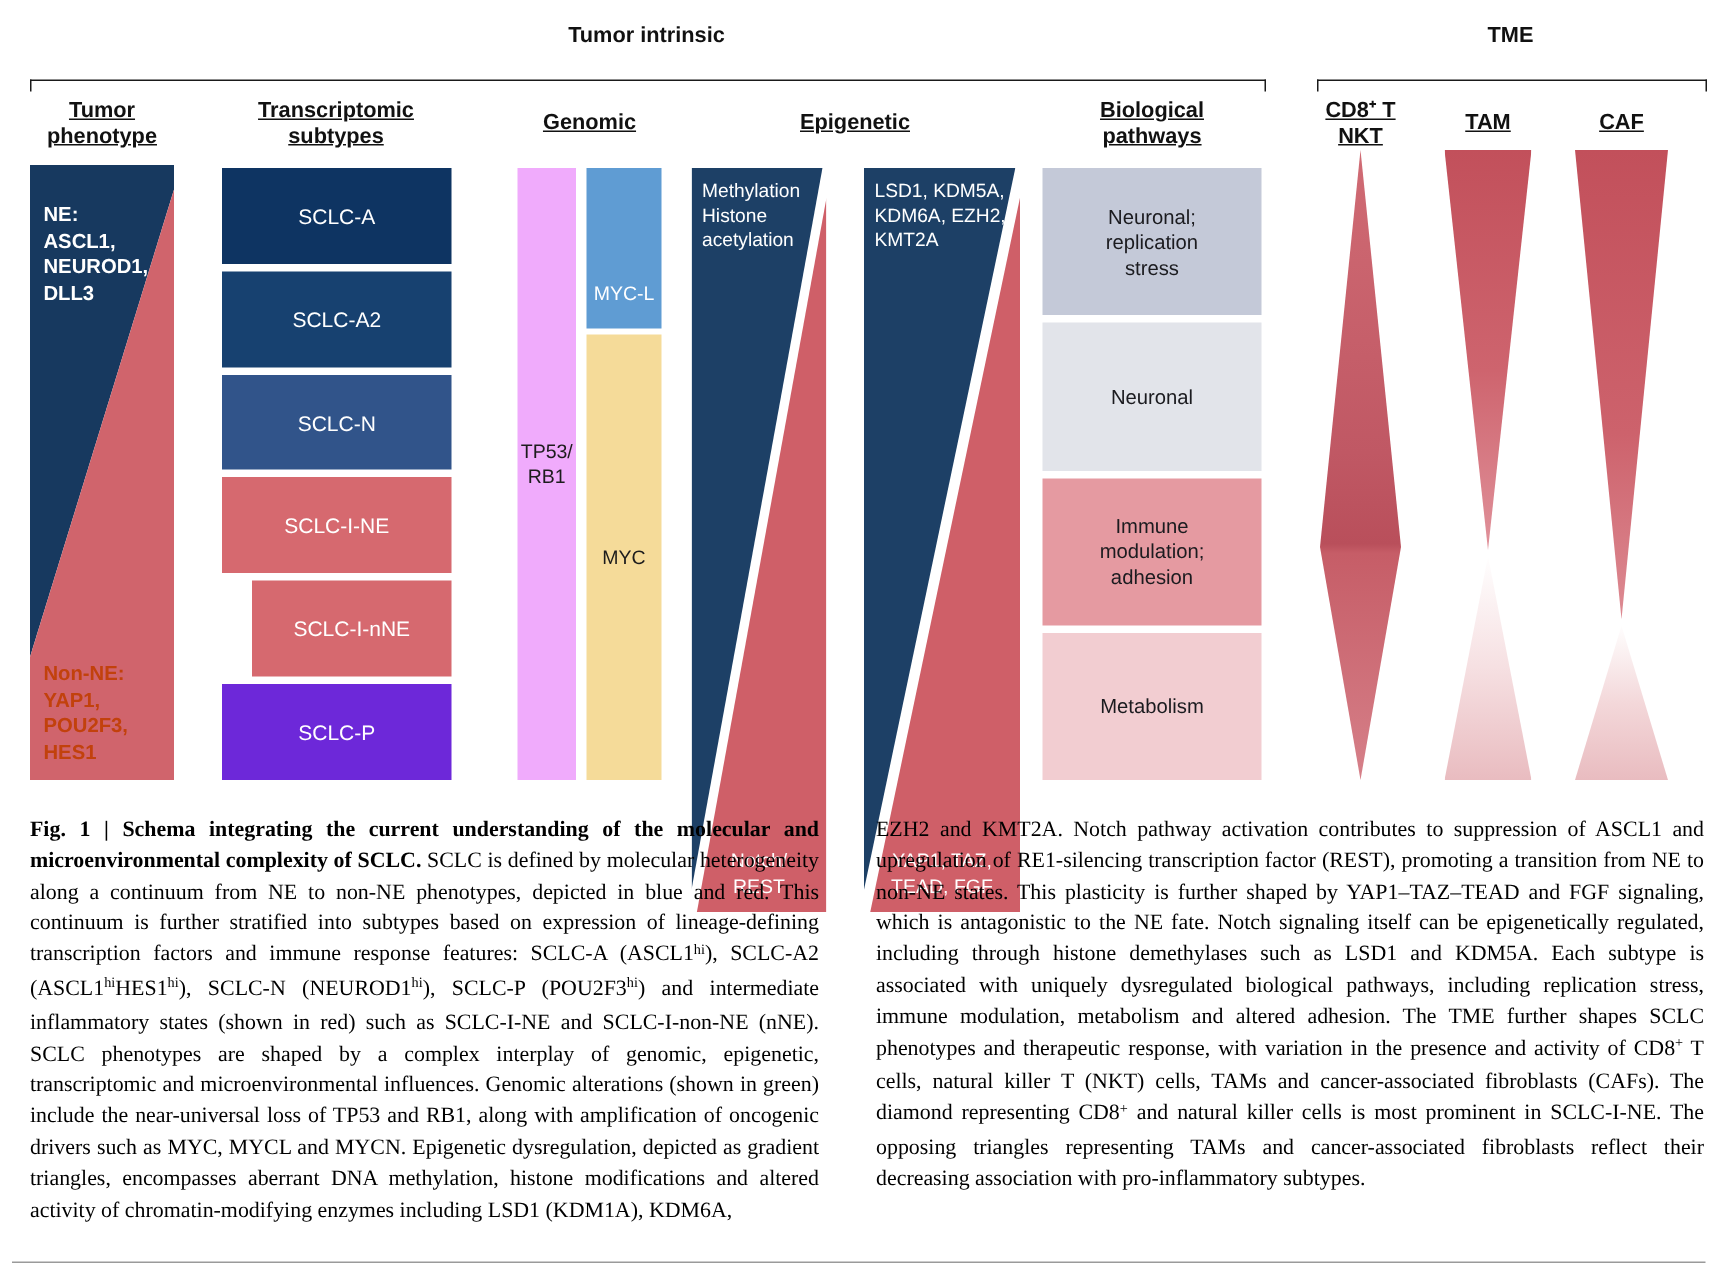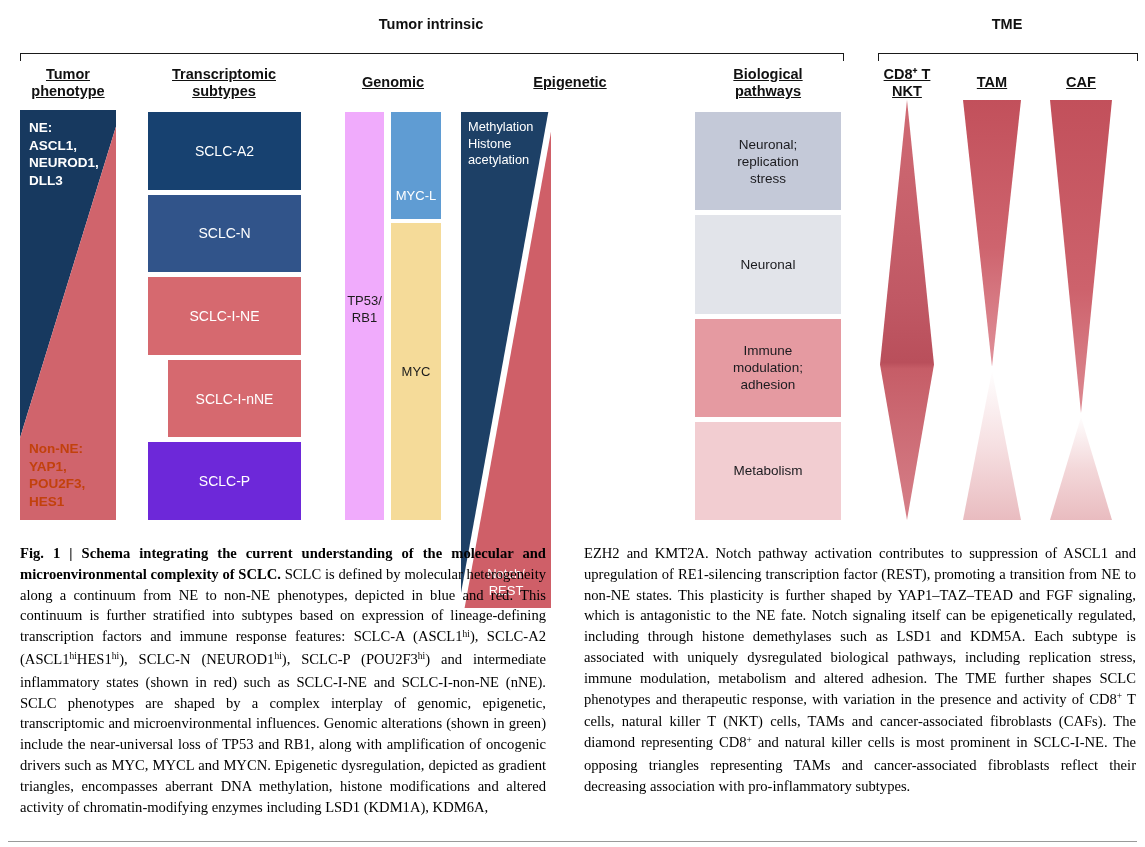--- a/index.html
+++ b/index.html
@@ -15,21 +15,21 @@
   
   .hdr{position:absolute;transform:translateX(-50%);text-align:center;font-weight:bold;
        font-size:14.5px;line-height:17px;white-space:pre-line;text-decoration:underline;}
 
   
   .col1{position:absolute;left:20px;top:110px;width:96px;height:410px;}
   .c1-blue{position:absolute;inset:0;background:#17395f;
            clip-path:polygon(0 0,100% 0,100% 4%,0 80%);}
   .c1-red{position:absolute;inset:0;background:#d0646c;
           clip-path:polygon(100% 4%,100% 100%,0 100%,0 80%);}
-  .ne-text{position:absolute;top:9px;left:9px;color:#fff;font-weight:bold;
+  .ne-text{position:absolute;top:24px;left:9px;color:#fff;font-weight:bold;
            font-size:13.5px;line-height:17.5px;white-space:pre-line;}
   .nonne-text{position:absolute;bottom:10px;left:9px;color:#c2410c;font-weight:bold;
               font-size:13.5px;line-height:17.5px;white-space:pre-line;}
 
   
   .col2{position:absolute;left:148px;top:112px;width:153px;height:408px;
         display:flex;flex-direction:column;gap:5px;}
   .sbox{flex:1;display:flex;align-items:center;justify-content:center;
         color:#fff;font-size:14px;}
 
@@ -116,20 +116,23 @@
 ASCL1,
 NEUROD1,
 DLL3</div>
     <div class="nonne-text">Non-NE:
 YAP1,
 POU2F3,
 HES1</div>
   </div>
 
   <div class="col2">
+    <div class="sbox" style="background:#0e3462;">
+        <span>SCLC-A</span>
+      </div>
     <div class="sbox" style="background:#174170;">
         <span>SCLC-A2</span>
       </div>
     <div class="sbox" style="background:#31548a;">
         <span>SCLC-N</span>
       </div>
     <div class="sbox" style="background:#d6696f;">
         <span>SCLC-I-NE</span>
       </div>
     <div class="sbox" style="background:#d6696f;margin-left:20px;">
@@ -152,20 +155,29 @@
     </div>
 
   <div class="epi" style="left:461px;width:90px;">
     <div class="epi-blue"></div>
     <div class="epi-red"></div>
     <div class="epi-top-text">Methylation
 Histone
 acetylation</div>
     <div class="epi-bottom-text">Notch/
 REST</div>
+  </div>
+  <div class="epi" style="left:576px;width:104px;">
+    <div class="epi-blue"></div>
+    <div class="epi-red"></div>
+    <div class="epi-top-text">LSD1, KDM5A,
+KDM6A, EZH2,
+KMT2A</div>
+    <div class="epi-bottom-text">YAP1, TAZ,
+TEAD, FGF</div>
   </div>
 
   <div class="col5">
     <div class="pbox" style="background:#c4c9d8;"><span>Neuronal;
 replication
 stress</span></div>
     <div class="pbox" style="background:#e2e4ea;"><span>Neuronal</span></div>
     <div class="pbox" style="background:#e59aa1;"><span>Immune
 modulation;
 adhesion</span></div>

